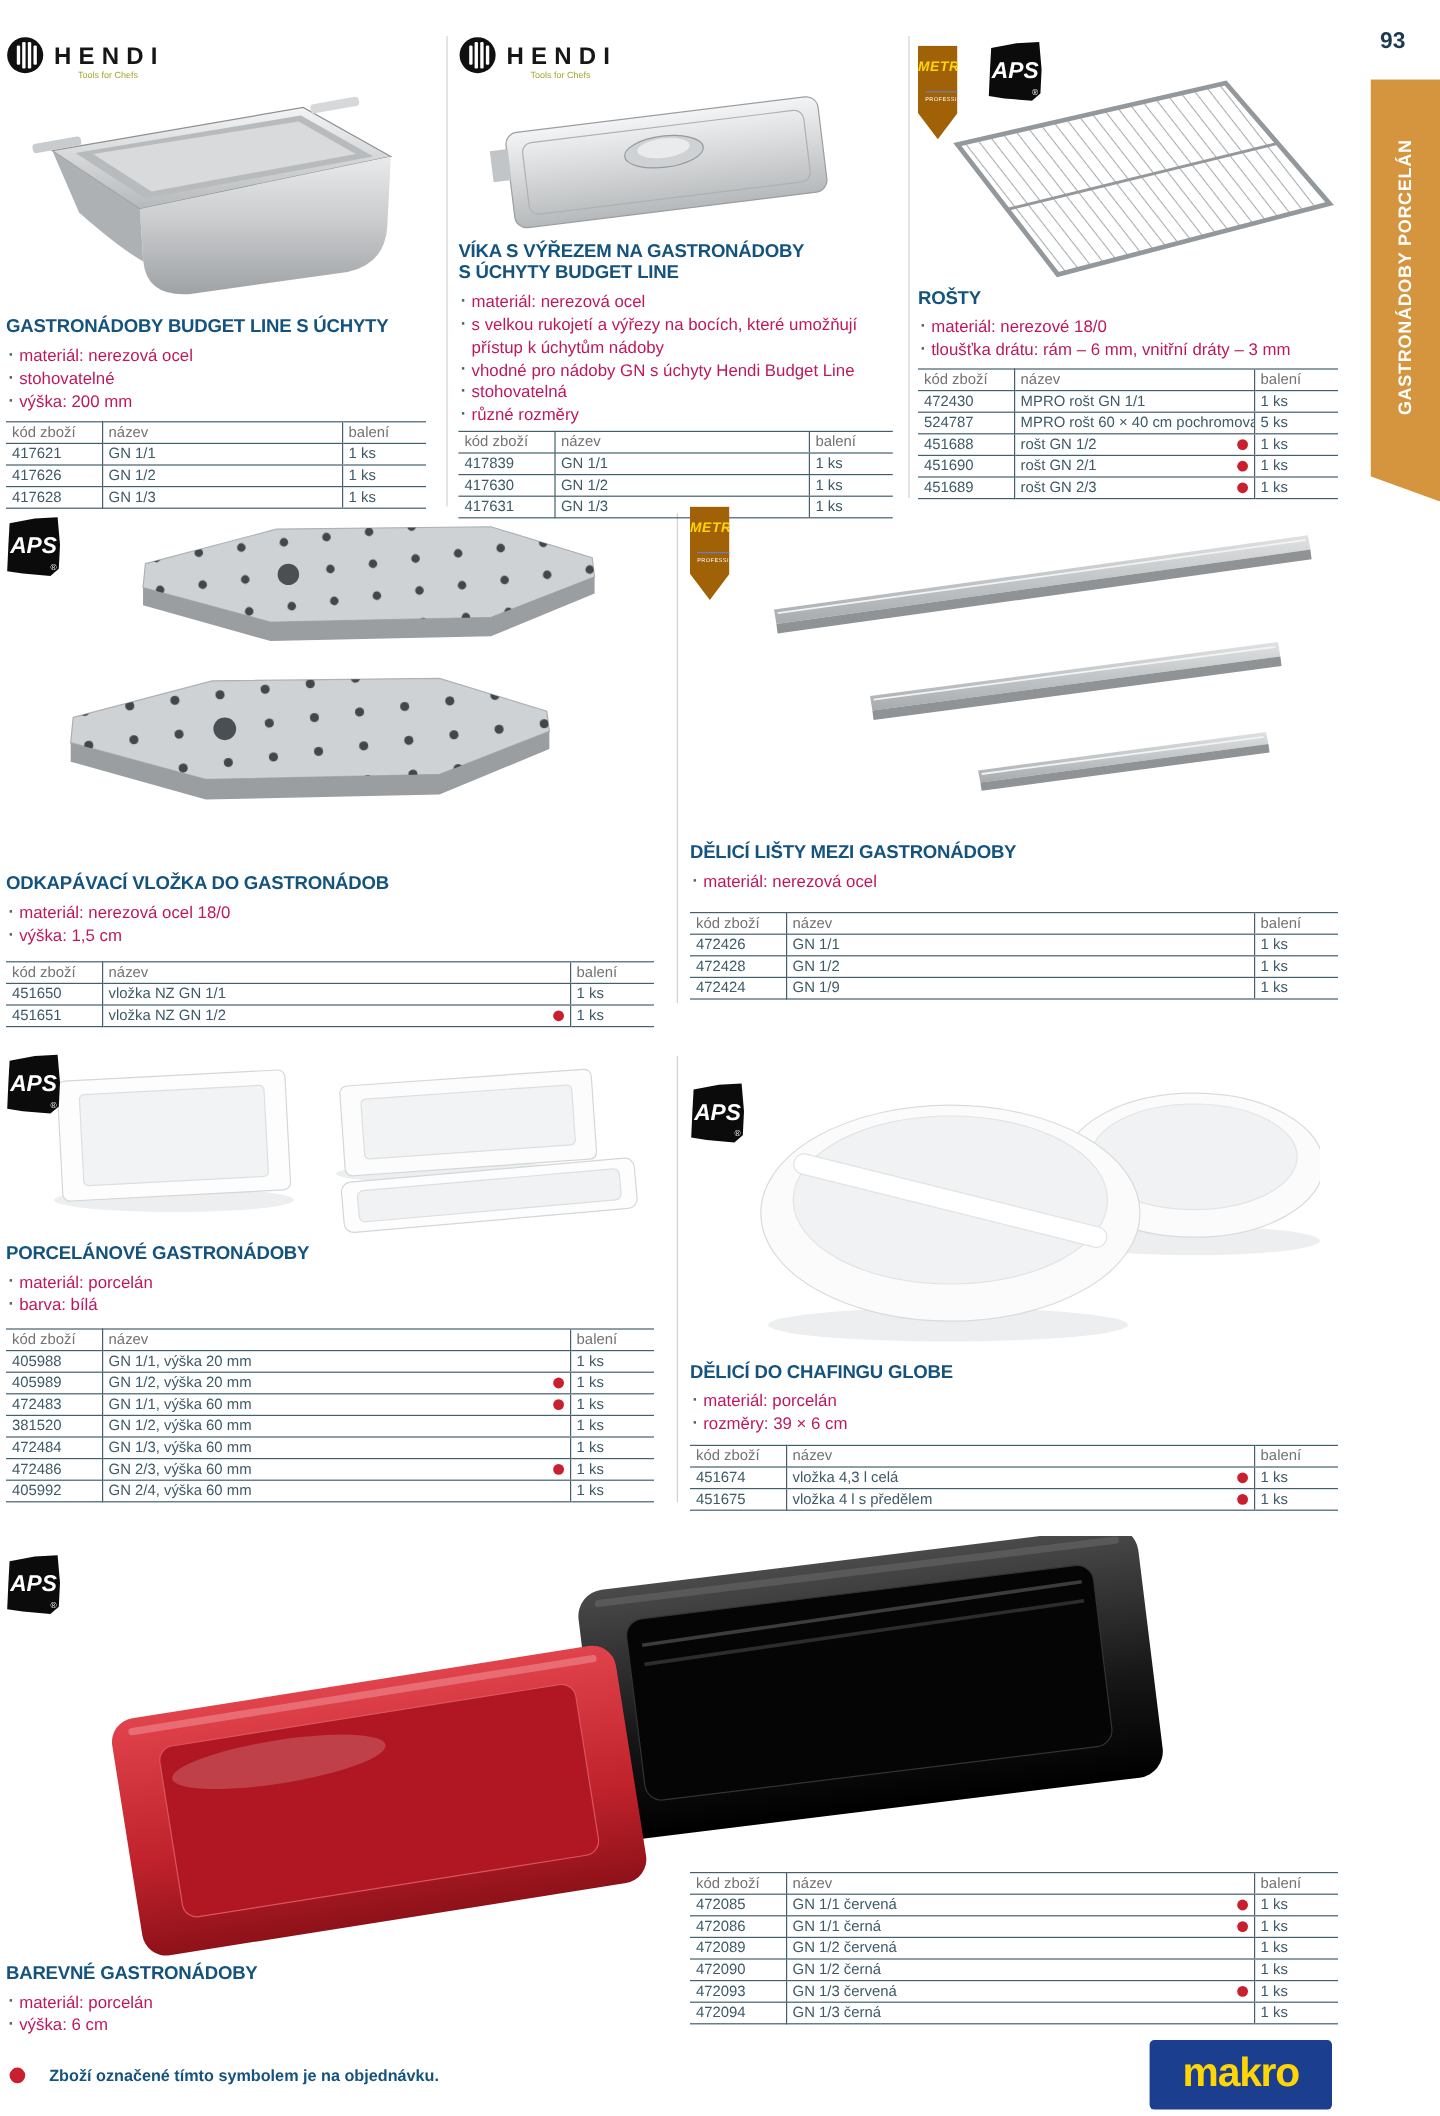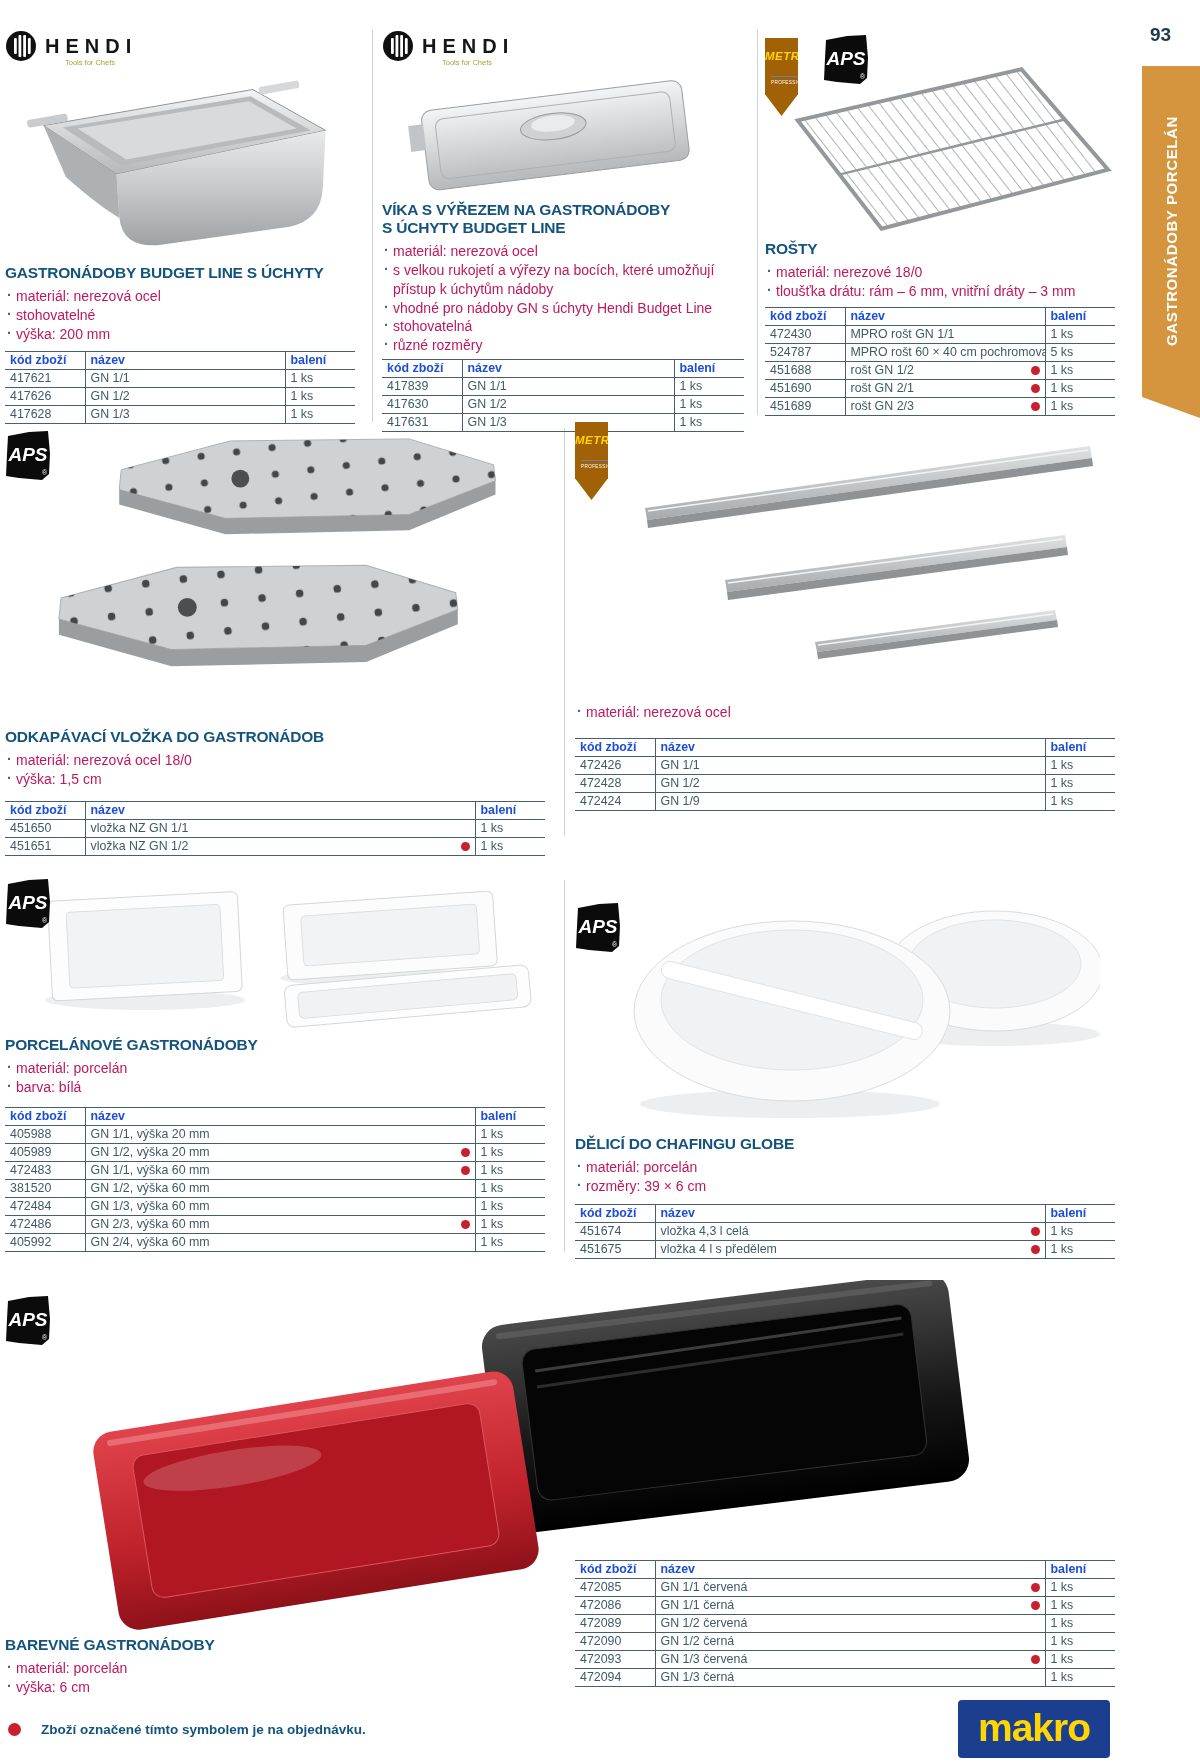--- a/index.html
+++ b/index.html
@@ -6,42 +6,42 @@
 html,body{background:#fff}
 body{font-family:"Liberation Sans",sans-serif;color:#3e5a68}
 .page{position:relative;width:1200px;height:1763px;background:#fff;overflow:hidden}
 .sec{position:absolute}
 .sec-title{font-size:15.5px;font-weight:bold;color:#14537e;letter-spacing:-0.2px;line-height:1.17;white-space:pre-line}
 .bullets{margin-top:5px}
 .bullet{font-size:14px;color:#be185d;line-height:1.34;padding-left:11px;position:relative}
 .bullet::before{content:"·";position:absolute;left:2px;top:-1px;font-weight:bold;color:#416374}
 table.prod{border-collapse:collapse;width:100%;table-layout:fixed}
 .prod th,.prod td{font-size:12.4px;height:18px;padding:0 5px;border-bottom:1px solid #44606e;text-align:left;vertical-align:middle;line-height:17px;white-space:nowrap;overflow:hidden}
-.prod thead th{color:#1d4ed8;font-weight:bold;border-top:1px solid #44606e}
+.prod thead th{color:#737373;font-weight:normal;border-top:1px solid #44606e}
 .prod td{color:#3e5a68}
 .c-code{width:80px;border-right:1px solid #44606e}
 .c-pack{width:70px;text-align:right;padding-right:14px;border-left:1px solid #44606e}
 .dot{display:inline-block;width:9px;height:9px;border-radius:50%;background:#c8202f;float:right;margin-top:4px}
 .vdiv{position:absolute;width:1px;background:#ccd3d7}
 .ribbon{position:absolute;left:1142px;top:66px;width:58px;height:352px;background:#d4953e;clip-path:polygon(0 0,100% 0,100% 100%,0 94%)}
 .ribbon-text{position:absolute;top:0;left:0;width:330px;height:58px;transform:rotate(-90deg) translateX(-330px);transform-origin:top left;display:flex;align-items:center;justify-content:center;color:#fff;font-weight:bold;font-size:15px;letter-spacing:0.6px;white-space:nowrap}
 .pagenum{position:absolute;left:1150px;top:24px;font-size:19px;font-weight:bold;color:#1b3950}
 .hendi-logo{display:block}
 .aps-logo{position:absolute}
 .metro-badge{position:absolute;width:33px;height:78px;background:#a16207;clip-path:polygon(0 0,100% 0,100% 72%,50% 100%,0 72%);text-align:left}
 .metro-badge .m1{color:#ffd500;font-weight:bold;font-size:11.5px;letter-spacing:.5px;margin-top:12px;font-style:italic}
 .metro-badge .m2{color:#fff;font-size:4.6px;letter-spacing:.4px;margin-top:14px;border-top:1px solid #6b7fc0;padding-top:3px;width:40px;margin-left:6px}
 .photo{display:block}
 .footer-note{position:absolute;left:8px;top:1722px;display:flex;align-items:center;gap:20px}
 .footer-note .fdot{width:13px;height:13px;border-radius:50%;background:#c8202f;flex:0 0 auto}
 .footer-note .ftext{font-size:13.5px;font-weight:bold;color:#14537e}
 .obsah{position:absolute;left:795px;top:1804px;display:flex;align-items:center;gap:7px;cursor:pointer}
 .obsah .olabel{font-size:16px;font-weight:bold;color:#14537e;letter-spacing:.3px}
 .makro{position:absolute;left:958px;top:1700px;width:152px;height:58px;background:#1b3e8f;border-radius:4px;display:flex;align-items:center;justify-content:center}
-.makro span{color:#ffd503;font-size:39px;font-weight:bold;letter-spacing:-1px;line-height:1;padding-bottom:4px}
+.makro span{color:#ffd503;font-size:34px;font-weight:bold;letter-spacing:-1px;line-height:1;padding-bottom:4px}
 #s1{left:5px;top:28px;width:350px}
 #s2{left:382px;top:28px;width:362px}
 #s3{left:765px;top:28px;width:350px}
 #s4{left:5px;top:430px;width:552px}
 #s5{left:575px;top:408px;width:540px}
 #s6{left:5px;top:872px;width:552px}
 #s7{left:575px;top:872px;width:540px}
 #s8-title{left:5px;top:1636px;width:540px;position:absolute}
 #s8-table{left:575px;top:1560px;width:540px;position:absolute}
 #s8-photo{left:60px;top:1280px;position:absolute}
@@ -315,20 +315,21 @@
       <polygon points="15,90 460,28 462,40 17,102" fill="url(#barG)"></polygon>
       <polygon points="17,102 462,40 463,48 18,110" fill="#8f9396"></polygon>
       <polygon points="95,162 435,117 437,129 97,174" fill="url(#barG)"></polygon>
       <polygon points="97,174 437,129 438,137 98,182" fill="#8f9396"></polygon>
       <polygon points="185,224 425,192 427,202 187,234" fill="url(#barG)"></polygon>
       <polygon points="187,234 427,202 428,209 188,241" fill="#8f9396"></polygon>
       <line x1="18" y1="93" x2="458" y2="32" stroke="#f2f3f4" stroke-width="1.5"></line>
       <line x1="98" y1="165" x2="433" y2="121" stroke="#f2f3f4" stroke-width="1.5"></line>
       <line x1="188" y1="227" x2="423" y2="196" stroke="#f2f3f4" stroke-width="1.5"></line>
     </svg>
+    <div class="sec-title" style="margin-top:4px">DĚLICÍ LIŠTY MEZI GASTRONÁDOBY</div>
     <div class="bullets">
       <div class="bullet">materiál: nerezová ocel</div>
     </div>
     <table class="prod" style="margin-top:16px">
         <thead>
           <tr>
             <th class="c-code">kód zboží</th>
             <th class="c-name">název</th>
             <th class="c-pack">balení</th>
           </tr>

